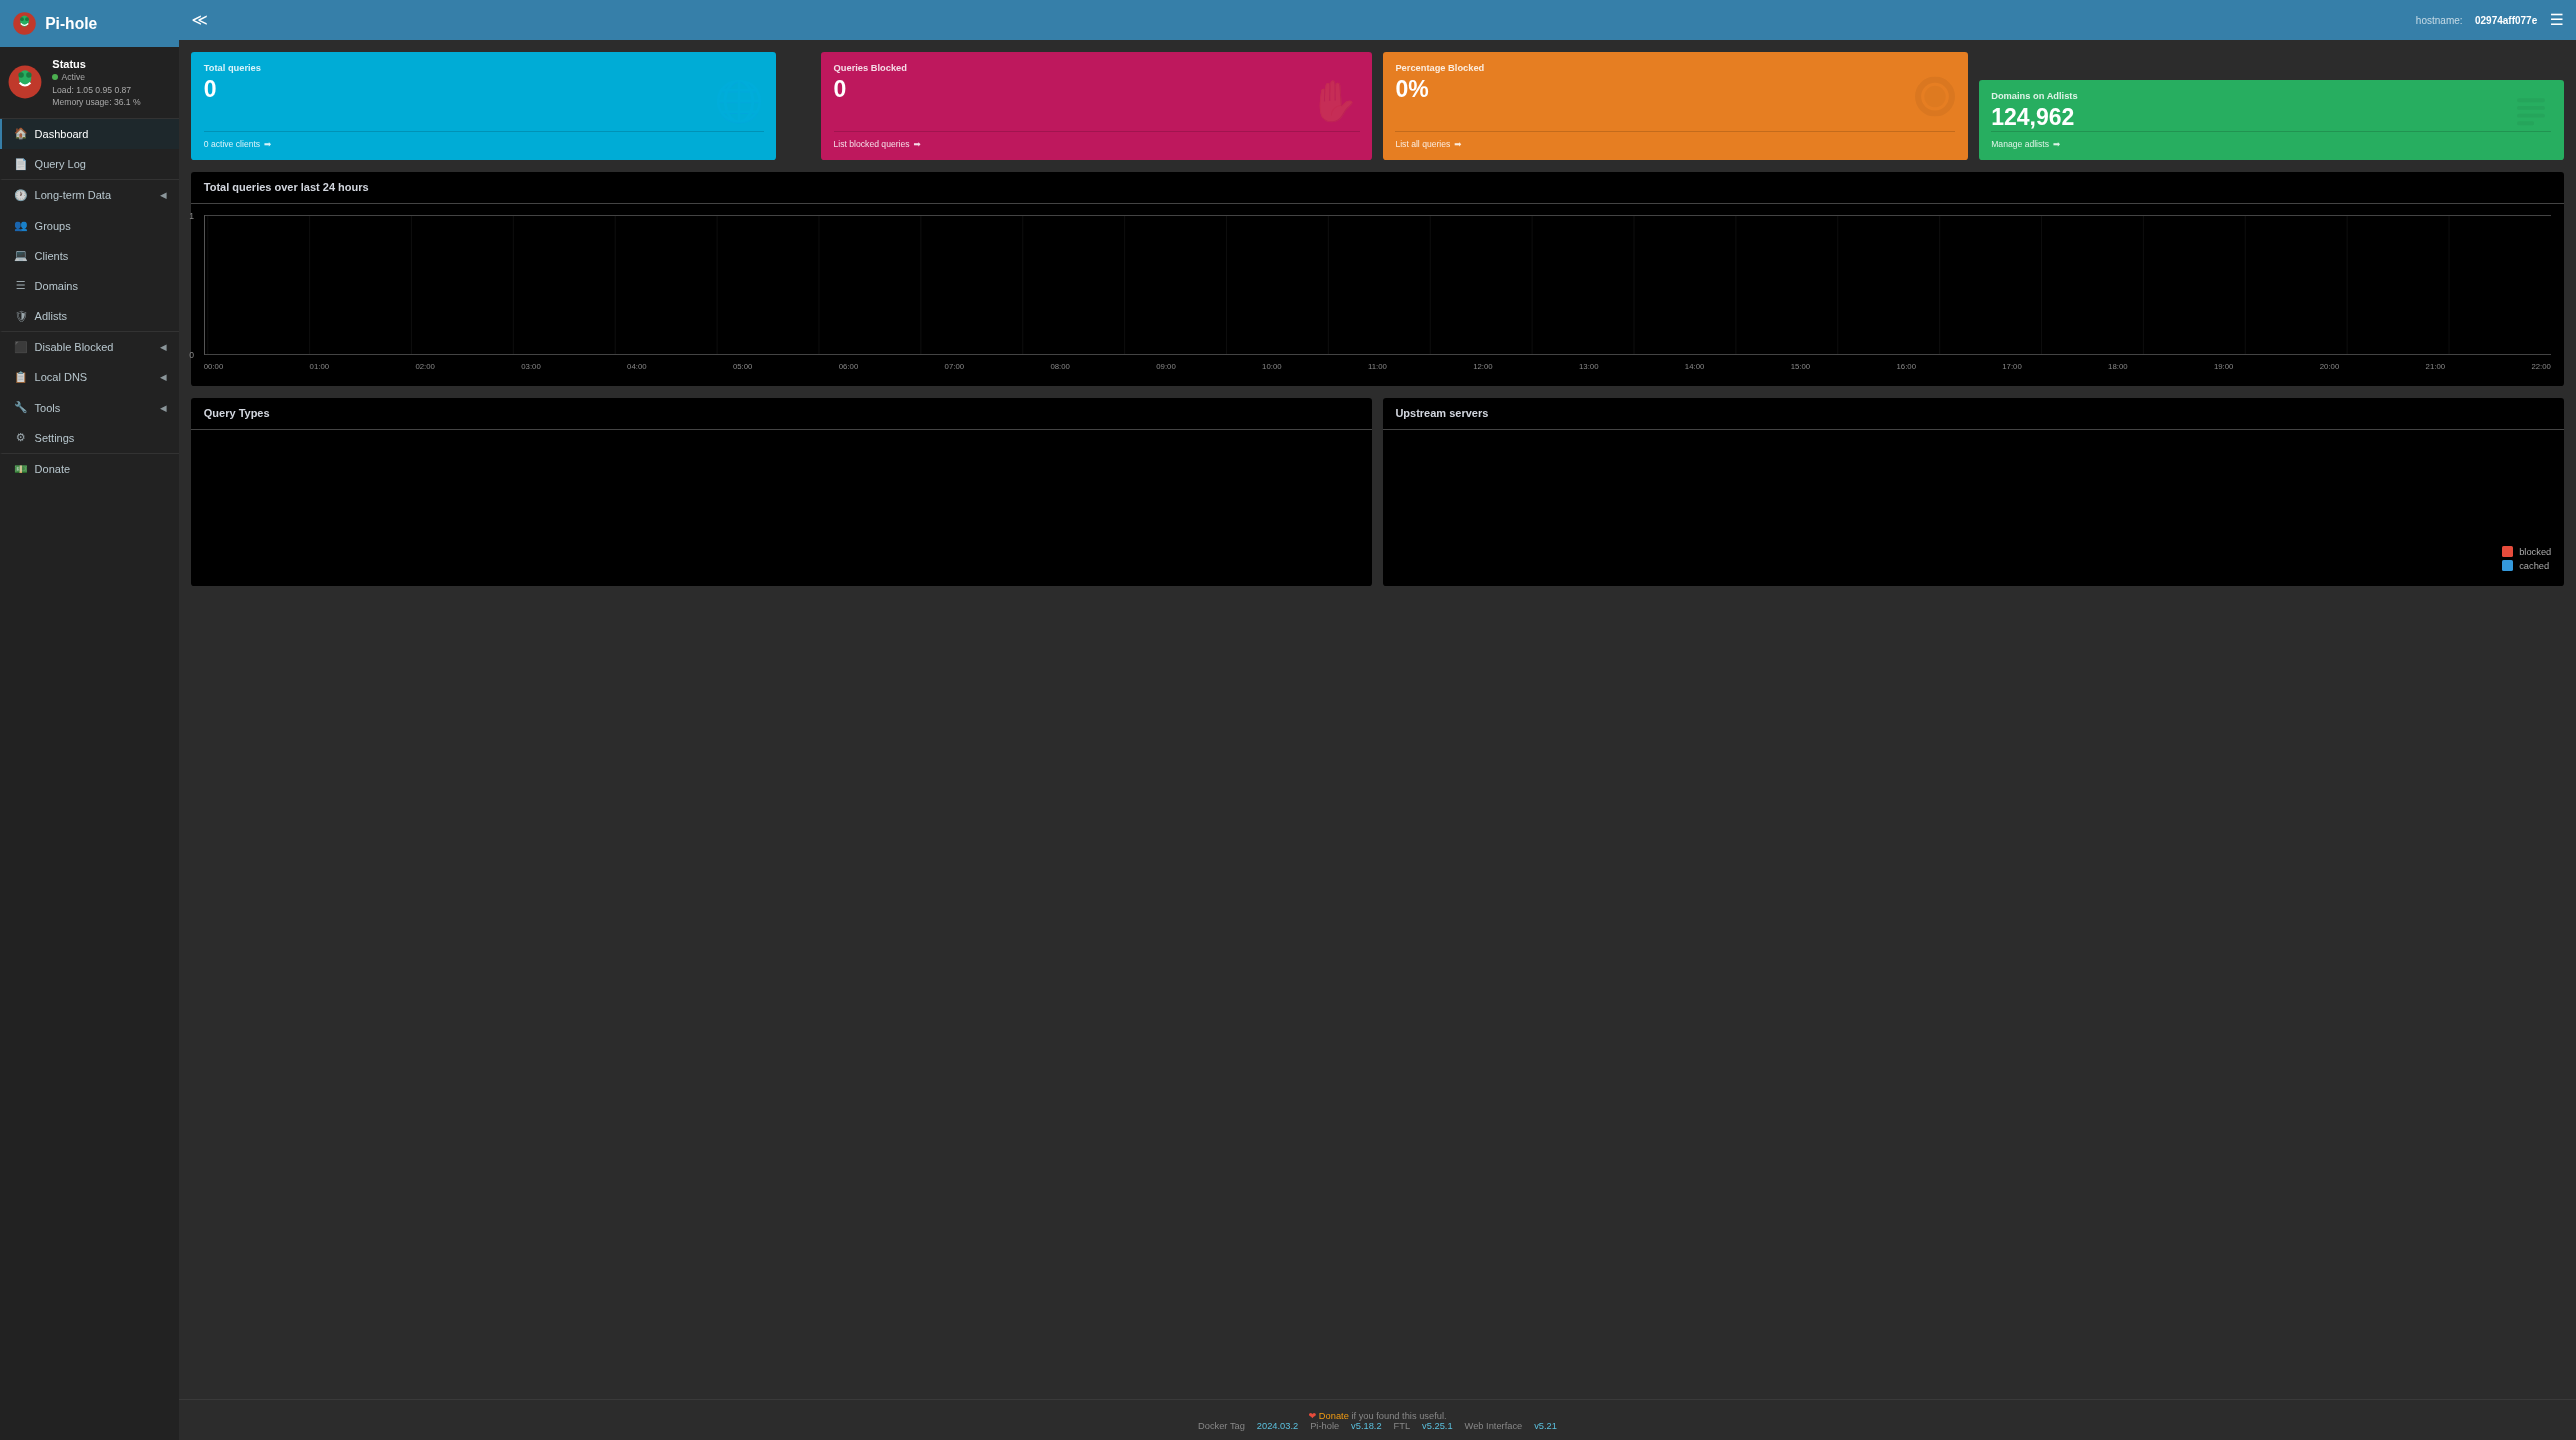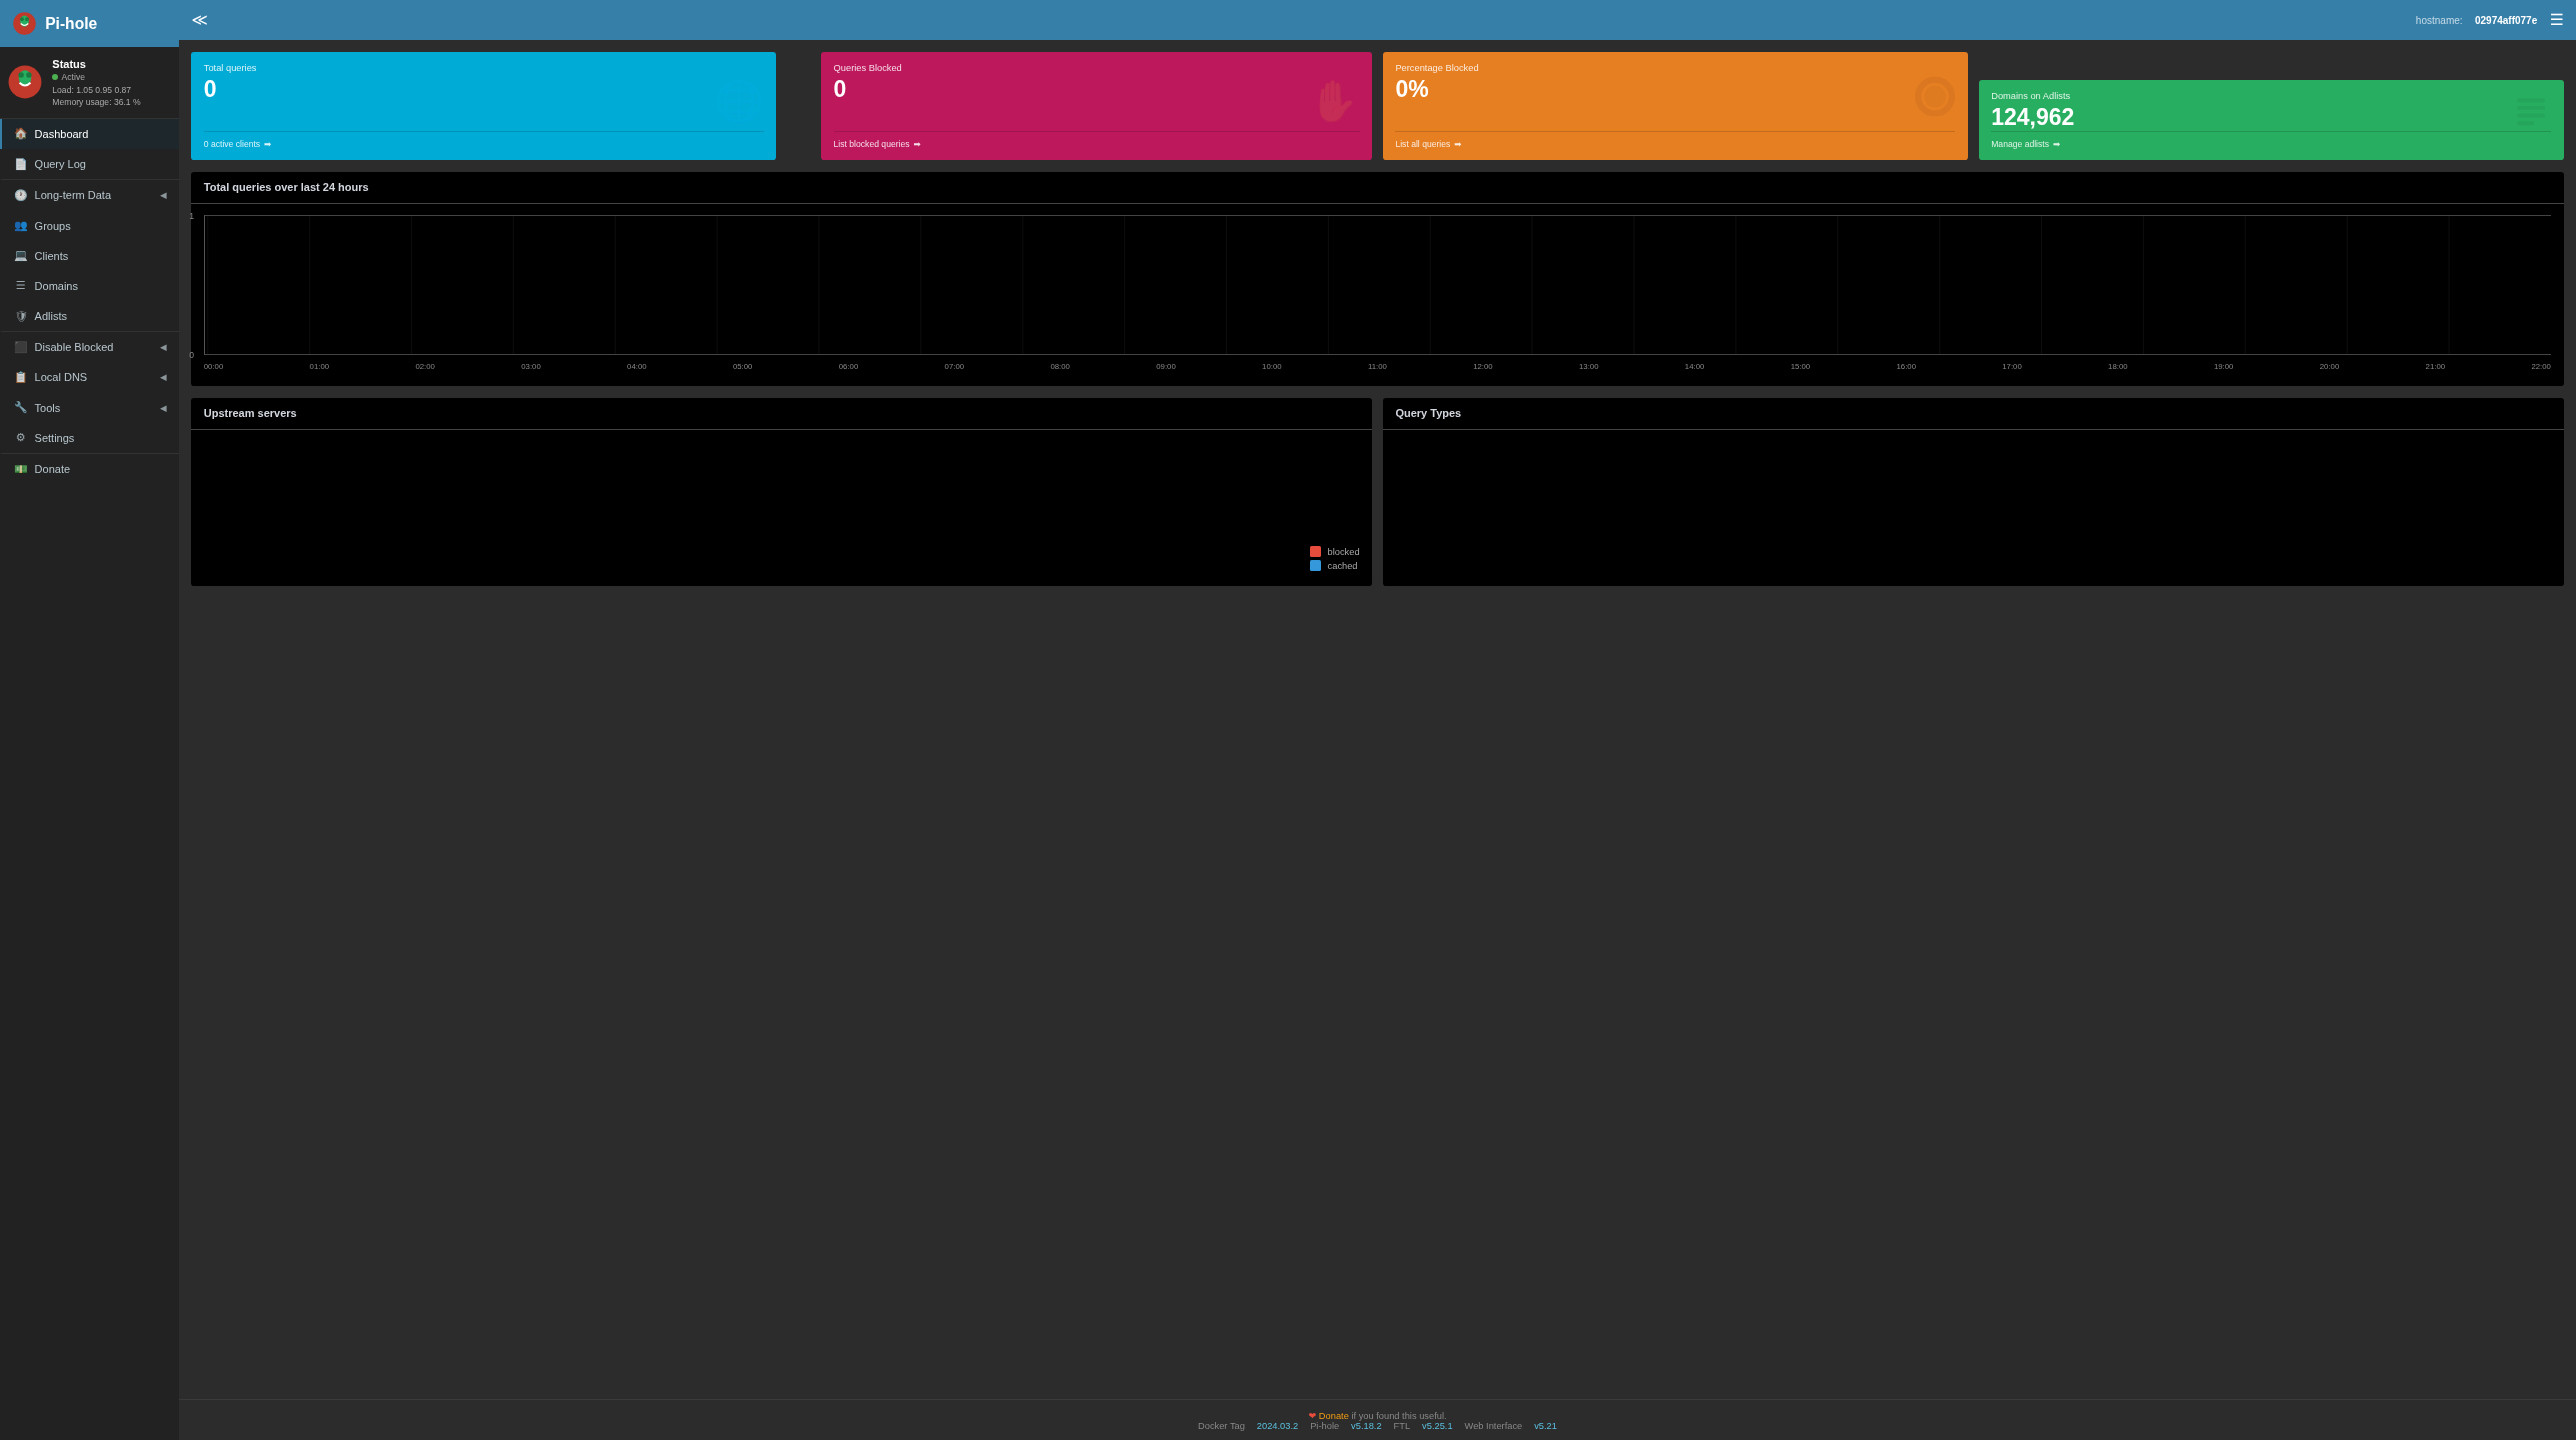--- a/index.html
+++ b/index.html
@@ -136,21 +136,21 @@
       flex-direction: column;
       position: relative;
       overflow: hidden;
       min-height: 78px;
     }
     .stat-card-blue { background: #00acd6; }
     .stat-card-red { background: #be185d; margin-left: 34px; }
     .stat-card-orange { background: #e67e22; }
     .stat-card-green { background: #27ae60; margin-top: 28px; }
 
-    .stat-card-title { font-size: 9.3px; font-weight: normal; color: rgba(255,255,255,0.85); margin-bottom: 3.1px; }
+    .stat-card-title { font-size: 9.3px; font-weight: bold; color: rgba(255,255,255,0.85); margin-bottom: 3.1px; }
     .stat-card-value { font-size: 23px; font-weight: bold; color: #fff; }
     .stat-card-icon {
       position: absolute;
       right: 12.4px;
       top: 50%;
       transform: translateY(-60%);
       opacity: 0.3;
       font-size: 40px;
       color: rgba(0,0,0,0.4);
     }
@@ -445,40 +445,40 @@
           <span>20:00</span>
           <span>21:00</span>
           <span>22:00</span>
         </div>
       </div>
     </div>
 
     <div class="two-col">
 
       <div class="panel">
+        <div class="panel-header">Query Types</div>
+        <div class="panel-body" style="min-height: 156px;">
+        </div>
+      </div>
+
+      <div class="panel">
         <div class="panel-header">Upstream servers</div>
         <div class="panel-body" style="min-height: 156px; display: flex; flex-direction: column; justify-content: flex-end; align-items: flex-end;">
           <div>
             <div class="legend-item">
               <div class="legend-box legend-red"></div>
               <span>blocked</span>
             </div>
             <div class="legend-item">
               <div class="legend-box legend-blue"></div>
               <span>cached</span>
             </div>
           </div>
         </div>
       </div>
-
-      <div class="panel">
-        <div class="panel-header">Query Types</div>
-        <div class="panel-body" style="min-height: 156px;">
-        </div>
-      </div>
     </div>
 
   </div>
 
   <div id="footer">
     <div>
       <span style="color:#e74c3c;">❤</span>
       <a>Donate</a>
       <span> if you found this useful.</span>
     </div>

